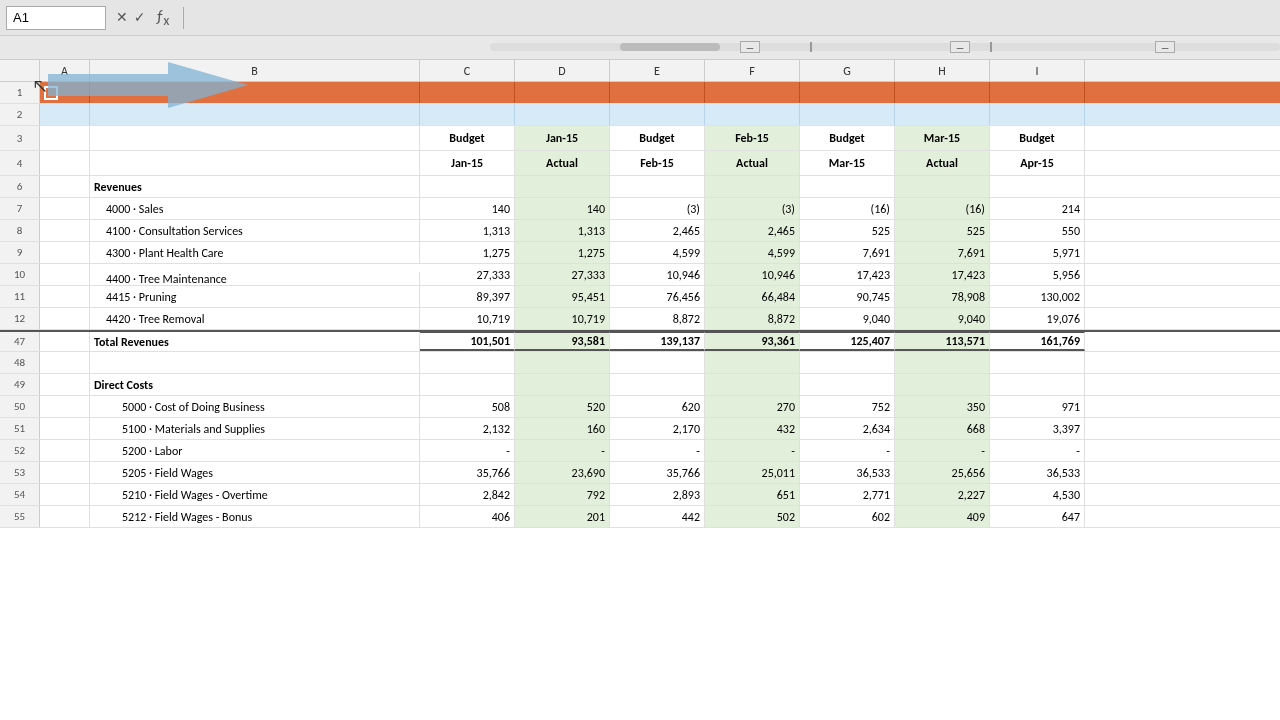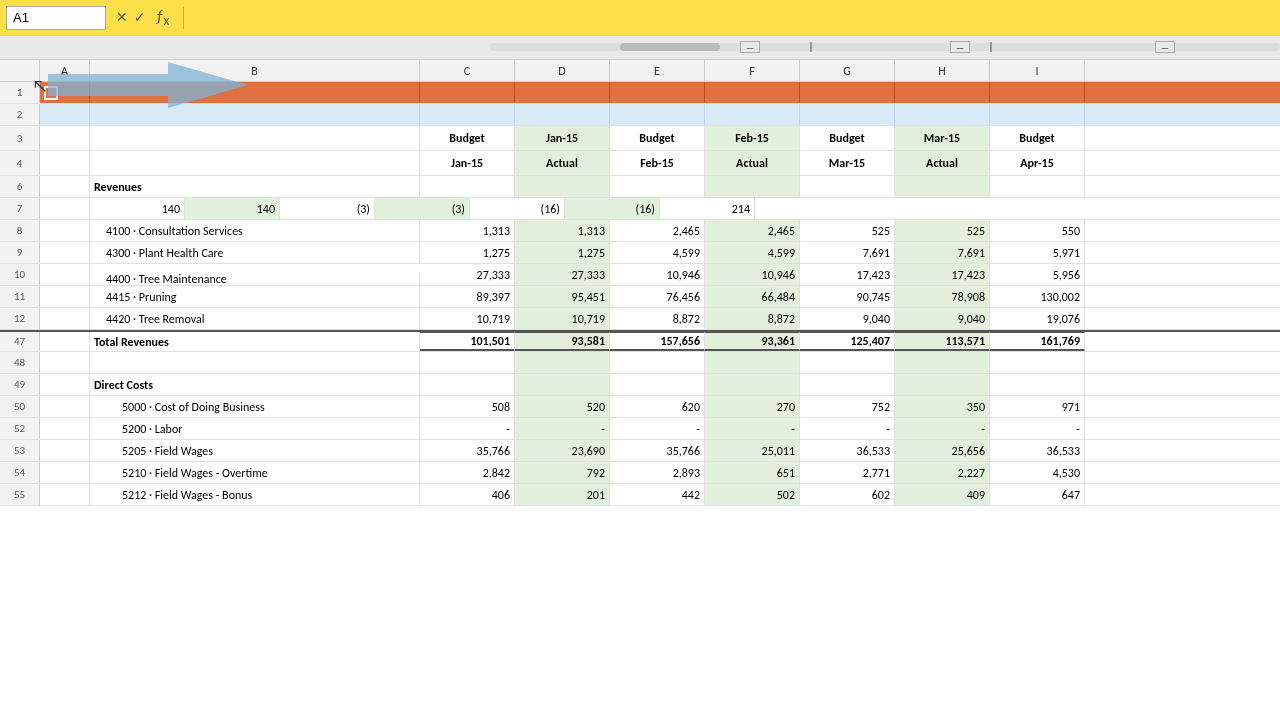--- a/index.html
+++ b/index.html
@@ -11,21 +11,21 @@
       width: 1280px;
       height: 720px;
     }
 
     
     .formula-bar {
       display: flex;
       align-items: center;
       height: 36px;
       border-bottom: 1px solid #ccc;
-      background: #fde047;
+      background: #e5e5e5;
       padding: 0 6px;
       gap: 6px;
     }
     .name-box {
       width: 100px;
       height: 24px;
       border: 1px solid #aaa;
       padding: 2px 6px;
       font-size: 13px;
       background: #fff;
@@ -263,20 +263,21 @@
       <div class="cell" style="width:95px;"></div>
       <div class="cell green" style="width:95px;"></div>
       <div class="cell" style="width:95px;"></div>
       <div class="cell green" style="width:95px;"></div>
       <div class="cell" style="width:95px;"></div>
     </div>
 
     <div class="sheet-row">
       <div class="row-num">7</div>
       <div class="cell" style="width:50px;"></div>
+      <div class="cell indent1" style="width:330px;">4000 · Sales</div>
       <div class="cell right" style="width:95px;">140</div>
       <div class="cell right green" style="width:95px;">140</div>
       <div class="cell right" style="width:95px;">(3)</div>
       <div class="cell right green" style="width:95px;">(3)</div>
       <div class="cell right" style="width:95px;">(16)</div>
       <div class="cell right green" style="width:95px;">(16)</div>
       <div class="cell right" style="width:95px;">214</div>
     </div>
 
     <div class="sheet-row">
@@ -343,21 +344,21 @@
       <div class="cell right green" style="width:95px;">9,040</div>
       <div class="cell right" style="width:95px;">19,076</div>
     </div>
 
     <div class="sheet-row" style="border-top:2px solid #555;">
       <div class="row-num">47</div>
       <div class="cell" style="width:50px;"></div>
       <div class="cell bold" style="width:330px;">Total Revenues</div>
       <div class="cell right bold" style="width:95px; border-top:1px solid #555; border-bottom:2px solid #555;">101,501</div>
       <div class="cell right bold green" style="width:95px; border-top:1px solid #555; border-bottom:2px solid #555;">93,581</div>
-      <div class="cell right bold" style="width:95px; border-top:1px solid #555; border-bottom:2px solid #555;">157,656</div>
+      <div class="cell right bold" style="width:95px; border-top:1px solid #555; border-bottom:2px solid #555;">139,137</div>
       <div class="cell right bold green" style="width:95px; border-top:1px solid #555; border-bottom:2px solid #555;">93,361</div>
       <div class="cell right bold" style="width:95px; border-top:1px solid #555; border-bottom:2px solid #555;">125,407</div>
       <div class="cell right bold green" style="width:95px; border-top:1px solid #555; border-bottom:2px solid #555;">113,571</div>
       <div class="cell right bold" style="width:95px; border-top:1px solid #555; border-bottom:2px solid #555;">161,769</div>
     </div>
 
     <div class="sheet-row">
       <div class="row-num">48</div>
       <div class="cell" style="width:50px;"></div>
       <div class="cell" style="width:330px;"></div>
@@ -389,20 +390,32 @@
       <div class="cell indent2" style="width:330px;">5000 · Cost of Doing Business</div>
       <div class="cell right" style="width:95px;">508</div>
       <div class="cell right green" style="width:95px;">520</div>
       <div class="cell right" style="width:95px;">620</div>
       <div class="cell right green" style="width:95px;">270</div>
       <div class="cell right" style="width:95px;">752</div>
       <div class="cell right green" style="width:95px;">350</div>
       <div class="cell right" style="width:95px;">971</div>
     </div>
 
+    <div class="sheet-row">
+      <div class="row-num">51</div>
+      <div class="cell" style="width:50px;"></div>
+      <div class="cell indent2" style="width:330px;">5100 · Materials and Supplies</div>
+      <div class="cell right" style="width:95px;">2,132</div>
+      <div class="cell right green" style="width:95px;">160</div>
+      <div class="cell right" style="width:95px;">2,170</div>
+      <div class="cell right green" style="width:95px;">432</div>
+      <div class="cell right" style="width:95px;">2,634</div>
+      <div class="cell right green" style="width:95px;">668</div>
+      <div class="cell right" style="width:95px;">3,397</div>
+    </div>
 
     <div class="sheet-row">
       <div class="row-num">52</div>
       <div class="cell" style="width:50px;"></div>
       <div class="cell indent2" style="width:330px;">5200 · Labor</div>
       <div class="cell right" style="width:95px;">-</div>
       <div class="cell right green" style="width:95px;">-</div>
       <div class="cell right" style="width:95px;">-</div>
       <div class="cell right green" style="width:95px;">-</div>
       <div class="cell right" style="width:95px;">-</div>

